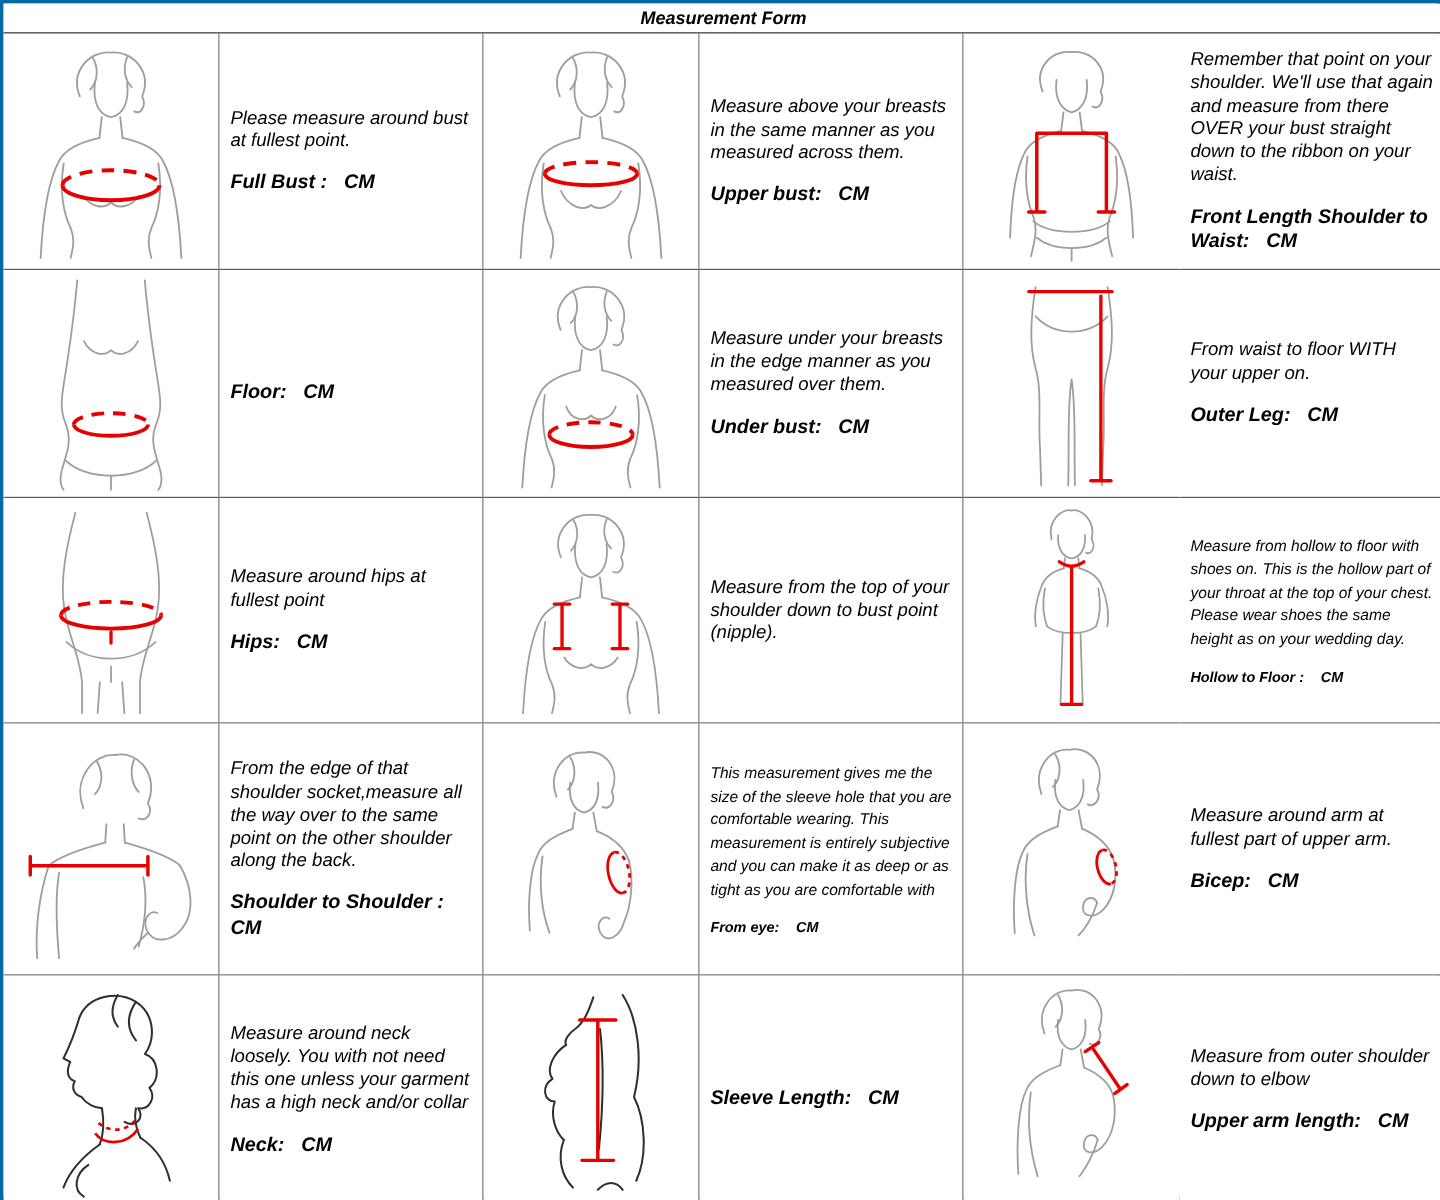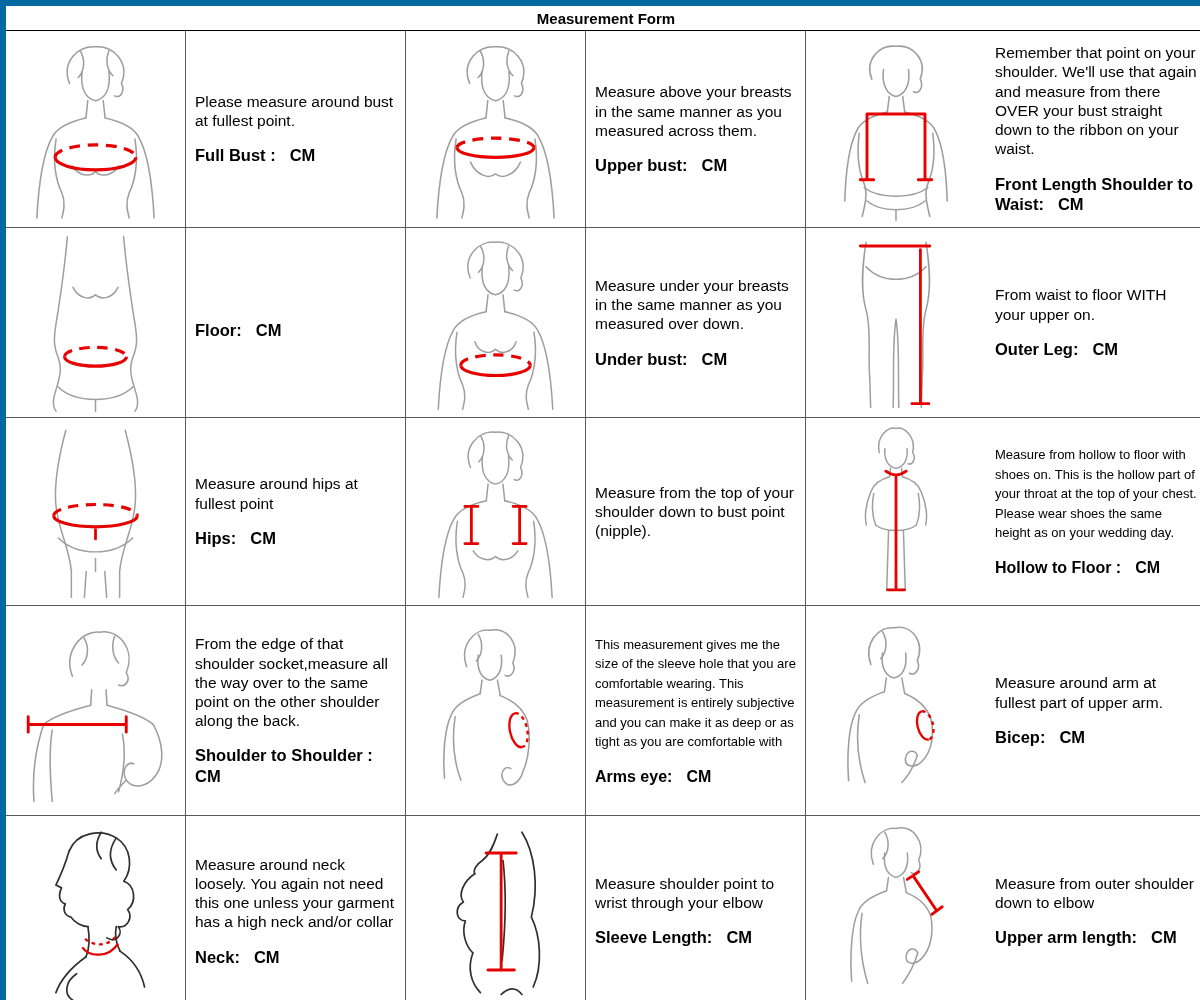--- a/index.html
+++ b/index.html
@@ -1,38 +1,38 @@
 <!DOCTYPE html>
 <html><head>
 <meta charset="utf-8">
 <style>
   html,body{margin:0;padding:0;background:#fff;}
   .form{
     width:1200px;height:1000px;box-sizing:border-box;
     display:grid;
     grid-template-columns:180px 220px 180px 220px 180px 220px;
     grid-template-rows:25px 197px 190px 188px 210px 190px;
-    border:6px solid #0369a1;
-    font-family:"Liberation Sans",sans-serif;color:#000;background:#fff;
+    border:3px solid #0369a1;
+    font-family:"Liberation Sans",sans-serif;color:#000;background:#fff;font-style:italic;
   }
   .cell{border-right:1px solid #5a5a5a;border-bottom:1px solid #5a5a5a;box-sizing:border-box;overflow:hidden;background:#fff;}
   .cell.lastcol{border-right:none;}
   .cell.lastrow{border-bottom:none;}
   .title{
     grid-column:1/-1;display:flex;align-items:center;justify-content:center;
     font-weight:bold;font-size:15px;border-right:none;border-bottom:1px solid #000;
   }
   .fig{display:flex;align-items:center;justify-content:center;padding:3px;}
   .fig svg{width:100%;height:100%;}
   .txt{display:flex;flex-direction:column;justify-content:center;padding:6px 9px 6px 9px;font-size:15.5px;line-height:1.24;}
   .txt .desc{margin:0;white-space:pre-line;}
   .txt .label{margin:15px 0 0 0;font-weight:bold;font-size:16.5px;line-height:1.25;}
   .txt .label .unit{margin-left:14px;}
   .txt.small{font-size:13px;line-height:1.5;}
-  .txt.small .label{font-size:16px;}
+  .txt.small .label{font-size:12px;}
   .sk{stroke:#9e9e9e;fill:none;stroke-width:1.6;stroke-linecap:round;stroke-linejoin:round;}
   .ink{stroke:#2f2f2f;fill:none;stroke-width:1.8;stroke-linecap:round;stroke-linejoin:round;}
   .rd{stroke:#e60000;fill:none;stroke-width:3;stroke-linecap:round;}
   .rde{stroke:#e60000;fill:none;stroke-width:3.4;}
   .rdd{stroke:#e60000;fill:none;stroke-width:3.4;stroke-dasharray:11 8;}
   .rds{stroke:#e60000;fill:none;stroke-width:2.4;}
   .rdsd{stroke:#e60000;fill:none;stroke-width:2.4;stroke-dasharray:4 4;}
 </style>
 </head>
 <body>
@@ -133,21 +133,21 @@
         <path d="M100,86 C118,90 130,96 135,106 C144,122 149,152 151,190"></path>
         <path d="M49,108 C45,132 49,152 55,164 C59,174 57,182 55,190"></path>
         <path d="M131,108 C135,132 131,152 125,164 C121,174 123,182 125,190"></path>
         <path d="M68,118 C72,130 84,132 90,126 M90,126 C96,132 108,130 112,118"></path>
       </g>
       <path class="rde" d="M53,143 A37,11 0 0 0 127,143"></path>
       <path class="rdd" d="M53,143 A37,11 0 0 1 127,143"></path>
     </svg>
   </div>
   <div class="cell txt">
-    <p class="desc">Measure under your breasts in the same manner as you measured over down.</p>
+    <p class="desc">Measure under your breasts in the edge manner as you measured over them.</p>
     <p class="label"><span>Under bust:</span><span class="unit">CM</span></p>
   </div>
 
   <div class="cell fig lastcol">
     <svg viewBox="0 0 180 195">
       <g class="sk">
         <path d="M58,12 C54,38 52,62 58,84 C64,104 60,130 62,156 L63,188"></path>
         <path d="M122,12 C126,38 128,62 122,84 C116,104 120,130 118,156 L117,188"></path>
         <path d="M58,38 C75,56 105,56 122,38"></path>
         <path d="M90,94 C86,120 88,152 87,188 M90,94 C94,120 92,152 93,188"></path>
@@ -249,21 +249,21 @@
         <path d="M48,104 C44,130 48,154 54,170"></path>
       </g>
       <g transform="rotate(-12 114 118)">
         <path class="rds" d="M114,100 A9,18 0 0 0 114,136"></path>
         <path class="rdsd" d="M114,100 A9,18 0 0 1 114,136"></path>
       </g>
     </svg>
   </div>
   <div class="cell txt small">
     <p class="desc">This measurement gives me the size of the sleeve hole that you are comfortable wearing. This measurement is entirely subjective and you can make it as deep or as tight as you are comfortable with</p>
-    <p class="label"><span>Arms eye:</span><span class="unit">CM</span></p>
+    <p class="label"><span>From eye:</span><span class="unit">CM</span></p>
   </div>
 
   <div class="cell fig lastcol">
     <svg viewBox="0 0 180 195">
       <g class="sk">
         <path d="M64,50 C56,28 72,10 88,12 C106,8 120,26 112,46 C116,54 110,62 104,59"></path>
         <path d="M76,16 C82,26 80,38 74,44"></path>
         <path d="M76,38 C74,54 80,62 88,64 C96,62 102,54 100,38"></path>
         <path d="M80,64 L78,78 M96,64 L99,80"></path>
         <path d="M78,78 C62,84 52,90 48,100 C41,114 39,144 41,170"></path>
@@ -290,39 +290,38 @@
         <path d="M112,20 C104,32 104,44 112,54 M96,14 C90,24 90,34 96,42"></path>
         <path d="M82,114 C84,126 84,136 80,146 M112,114 C110,124 112,132 116,140"></path>
         <path d="M80,146 C66,156 54,168 48,184 M116,140 C128,148 138,160 142,178"></path>
         <path d="M70,164 C58,172 56,186 66,192"></path>
       </g>
       <path class="rds" d="M76,136 C84,147 104,147 114,132"></path>
       <path class="rdsd" d="M79,127 C88,135 103,135 111,125"></path>
     </svg>
   </div>
   <div class="cell txt lastrow">
-    <p class="desc">Measure around neck loosely. You again not need this one unless your garment has a high neck and/or collar</p>
+    <p class="desc">Measure around neck loosely. You with not need this one unless your garment has a high neck and/or collar</p>
     <p class="label"><span>Neck:</span><span class="unit">CM</span></p>
   </div>
 
   <div class="cell fig lastrow">
     <svg viewBox="0 0 180 195">
       <g class="ink">
         <path d="M118,14 C132,36 136,72 128,104 C138,124 140,156 130,178"></path>
         <path d="M92,16 C88,28 84,38 76,44 C70,48 66,54 68,58"></path>
         <path d="M68,58 C56,66 50,80 56,88 C46,94 48,108 58,108 C54,120 58,134 66,142"></path>
         <path d="M66,142 C60,158 64,174 74,184"></path>
         <path d="M98,44 C102,80 100,120 97,150"></path>
         <path d="M96,186 C104,178 112,178 118,186"></path>
       </g>
       <path class="rd" d="M80,36 L112,36 M96,36 L96,160 M82,160 L110,160"></path>
     </svg>
   </div>
   <div class="cell txt lastrow">
-    <p class="desc">Measure shoulder point to wrist through your elbow</p>
     <p class="label"><span>Sleeve Length:</span><span class="unit">CM</span></p>
   </div>
 
   <div class="cell fig lastcol lastrow">
     <svg viewBox="0 0 180 195">
       <g class="sk">
         <path d="M66,48 C58,26 74,8 90,10 C108,6 122,24 114,44 C118,52 112,60 106,57"></path>
         <path d="M78,14 C84,24 82,36 76,42"></path>
         <path d="M78,36 C76,52 82,60 90,62 C98,60 104,52 102,36"></path>
         <path d="M82,62 L80,76 M98,62 L101,78"></path>

